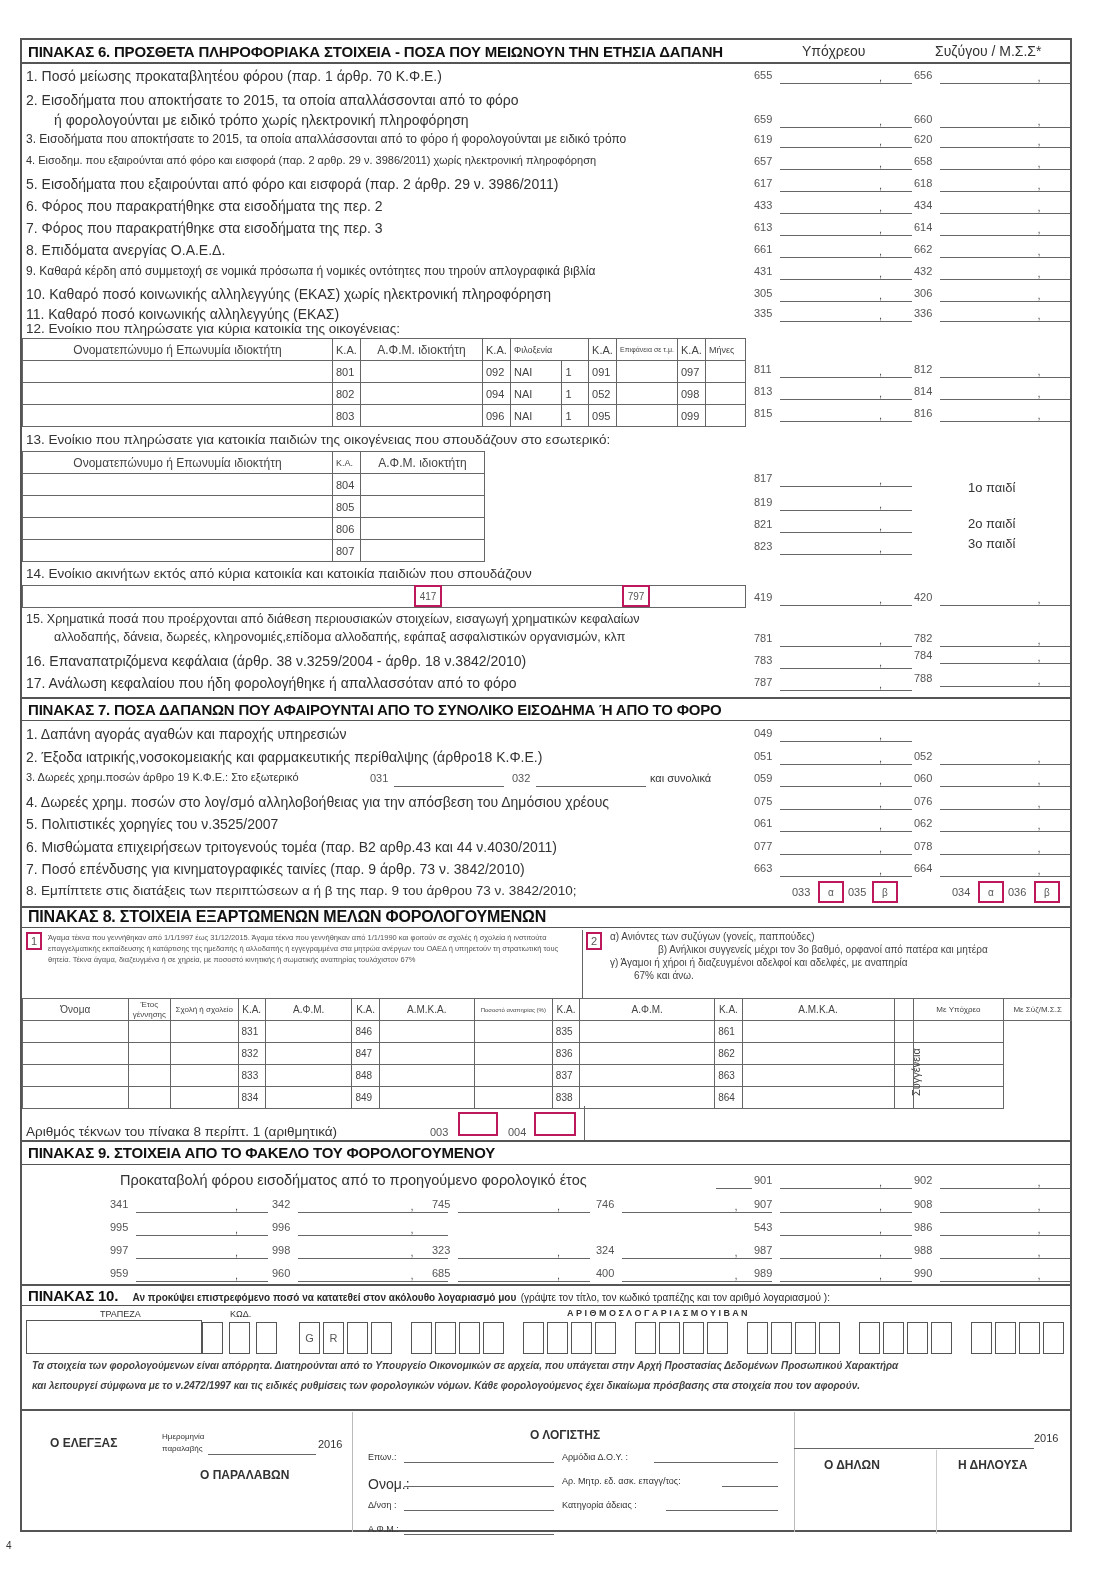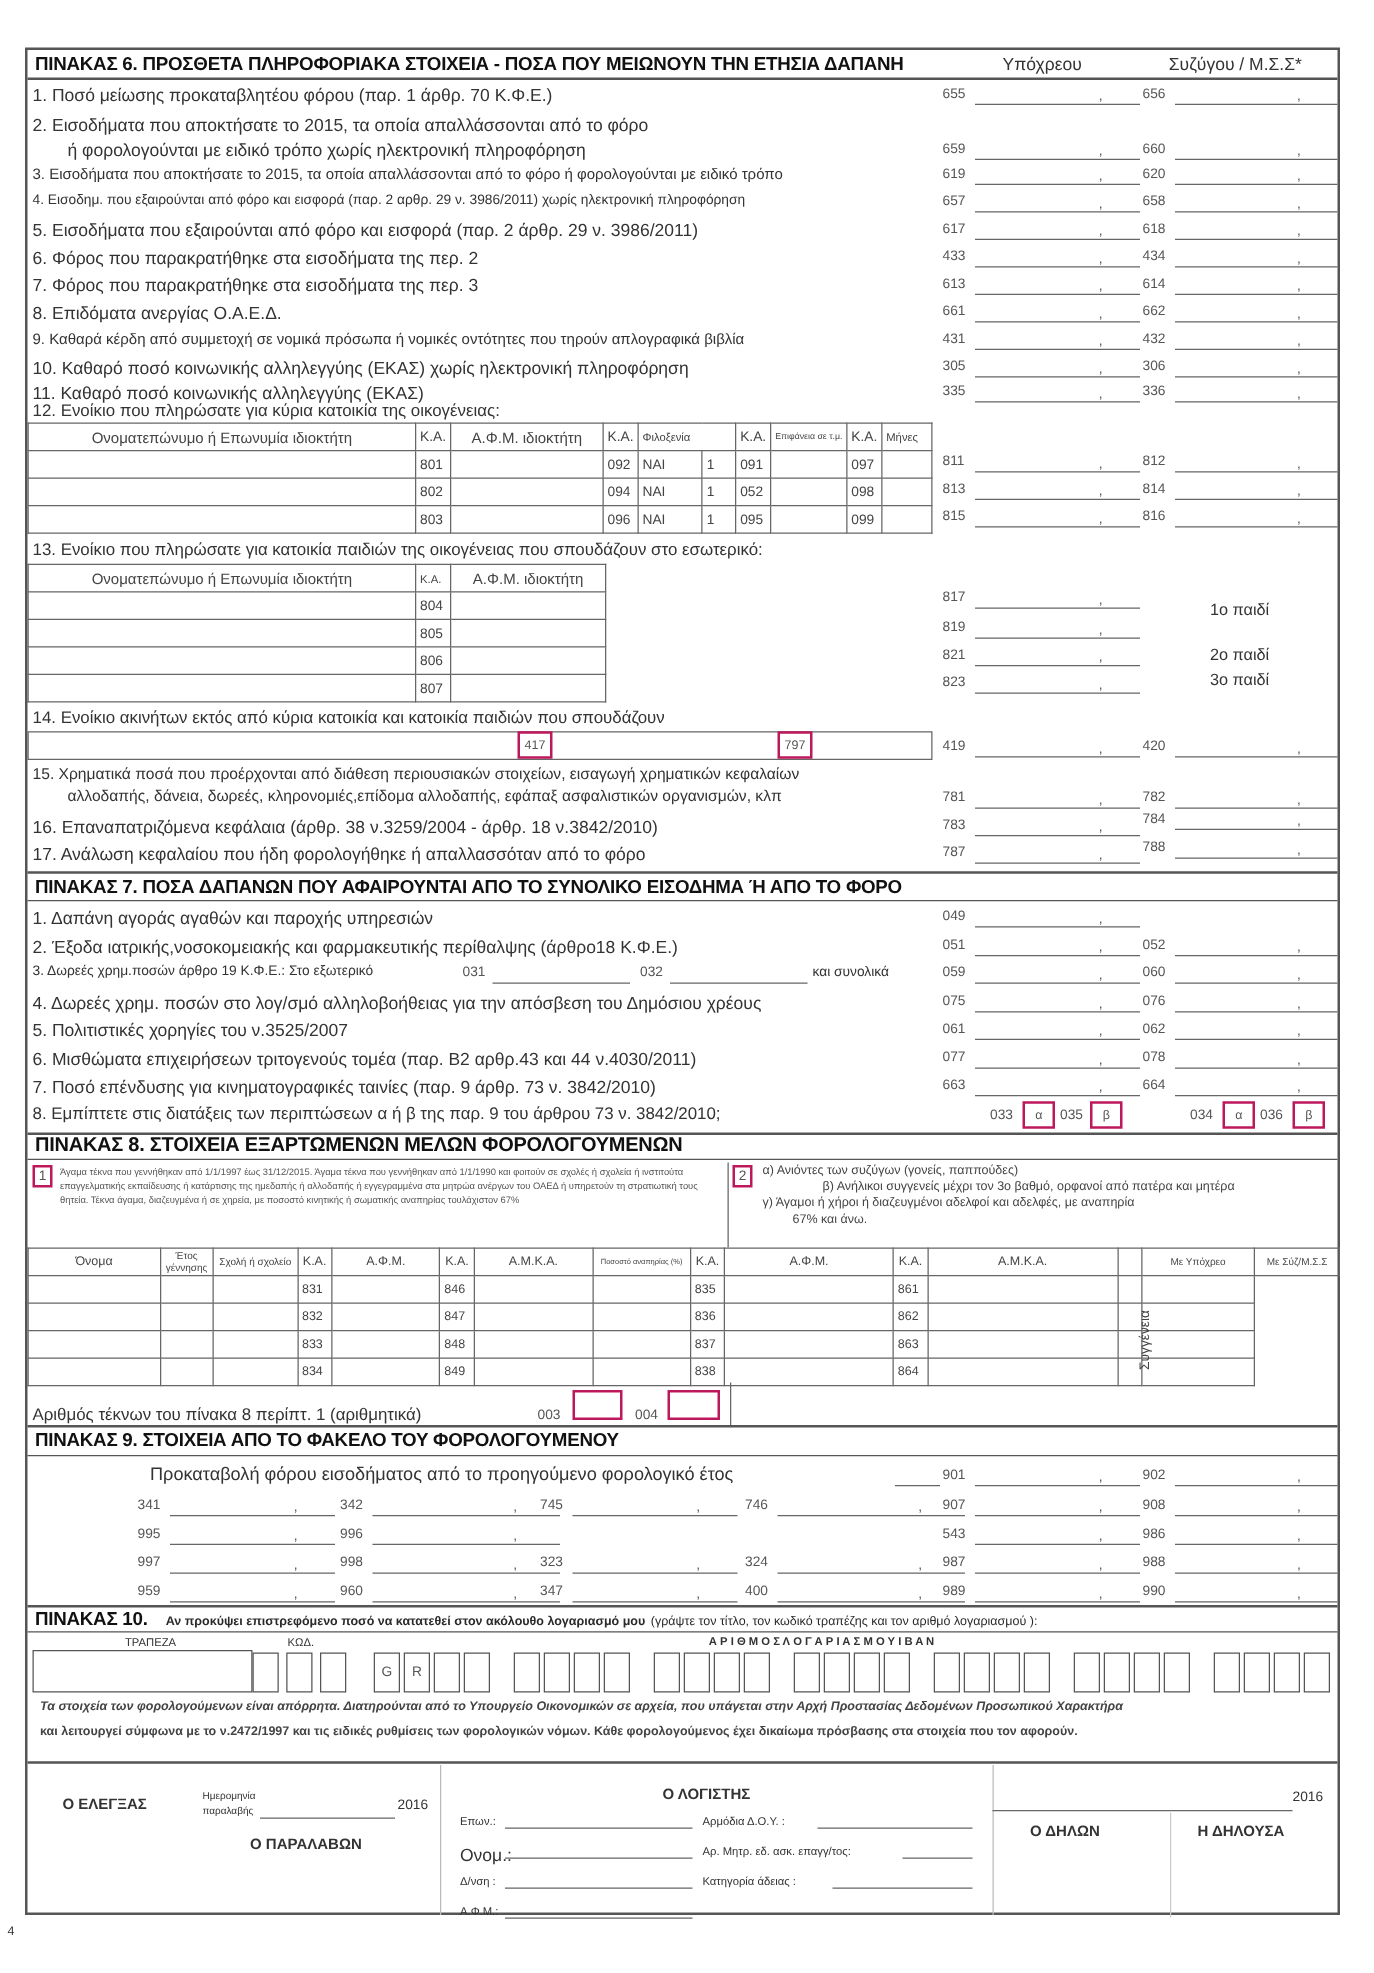--- a/index.html
+++ b/index.html
@@ -509,21 +509,21 @@
       <div class="comma" style="left:857px;top:1206px">,</div>
       <div class="code" style="left:892px;top:1204px">988</div>
       <div class="fld" style="left:918px;top:1218px;width:130px"></div>
       <div class="comma" style="left:1015.5px;top:1206px">,</div>
       <div class="code" style="left:88px;top:1227px">959</div>
       <div class="fld" style="left:114px;top:1241px;width:132px"></div>
       <div class="comma" style="left:213px;top:1229px">,</div>
       <div class="code" style="left:250px;top:1227px">960</div>
       <div class="fld" style="left:276px;top:1241px;width:150px"></div>
       <div class="comma" style="left:388.5px;top:1229px">,</div>
-      <div class="code" style="left:410px;top:1227px">347</div>
+      <div class="code" style="left:410px;top:1227px">685</div>
       <div class="fld" style="left:436px;top:1241px;width:132px"></div>
       <div class="comma" style="left:535px;top:1229px">,</div>
       <div class="code" style="left:574px;top:1227px">400</div>
       <div class="fld" style="left:600px;top:1241px;width:150px"></div>
       <div class="comma" style="left:712.5px;top:1229px">,</div>
       <div class="code" style="left:732px;top:1227px">989</div>
       <div class="fld" style="left:758px;top:1241px;width:132px"></div>
       <div class="comma" style="left:857px;top:1229px">,</div>
       <div class="code" style="left:892px;top:1227px">990</div>
       <div class="fld" style="left:918px;top:1241px;width:130px"></div>
@@ -568,21 +568,21 @@
       <div class="ibox" style="left:837px;top:1282px"></div>
       <div class="ibox" style="left:861px;top:1282px"></div>
       <div class="ibox" style="left:885px;top:1282px"></div>
       <div class="ibox" style="left:909px;top:1282px"></div>
       <div class="ibox" style="left:949px;top:1282px"></div>
       <div class="ibox" style="left:973px;top:1282px"></div>
       <div class="ibox" style="left:997px;top:1282px"></div>
       <div class="ibox" style="left:1021px;top:1282px"></div>
     </div>
   <div class="txt" style="left:10px;top:1320px;font-size:10px;font-style:italic;font-weight:bold;color:#444">Τα στοιχεία των φορολογούμενων είναι απόρρητα. Διατηρούνται από το Υπουργείο Οικονομικών σε αρχεία, που υπάγεται στην Αρχή Προστασίας Δεδομένων Προσωπικού Χαρακτήρα</div>
-  <div class="txt" style="left:10px;top:1340px;font-size:10px;font-weight:bold;color:#444">και λειτουργεί σύμφωνα με το ν.2472/1997 και τις ειδικές ρυθμίσεις των φορολογικών νόμων. Κάθε φορολογούμενος έχει δικαίωμα πρόσβασης στα στοιχεία που τον αφορούν.</div>
+  <div class="txt" style="left:10px;top:1340px;font-size:10px;font-style:italic;font-weight:bold;color:#444">και λειτουργεί σύμφωνα με το ν.2472/1997 και τις ειδικές ρυθμίσεις των φορολογικών νόμων. Κάθε φορολογούμενος έχει δικαίωμα πρόσβασης στα στοιχεία που τον αφορούν.</div>
 
   <div class="hline" style="top:1369px"></div>
   <div class="txt" style="left:28px;top:1396px;font-size:12px;font-weight:bold">Ο ΕΛΕΓΞΑΣ</div>
   <div class="txt" style="left:140px;top:1392px;font-size:8px">Ημερομηνία</div>
   <div class="txt" style="left:140px;top:1404px;font-size:8px">παραλαβής</div>
   <div class="fld" style="left:186px;top:1414px;width:108px"></div>
   <div class="txt" style="left:296px;top:1398px;font-size:11px">2016</div>
   <div class="txt" style="left:178px;top:1428px;font-size:12px;font-weight:bold">Ο ΠΑΡΑΛΑΒΩΝ</div>
   <div class="abs" style="left:330px;top:1372px;width:1px;height:120px;background:#bbb"></div>
   <div class="txt" style="left:508px;top:1388px;font-size:12px;font-weight:bold">Ο ΛΟΓΙΣΤΗΣ</div>

